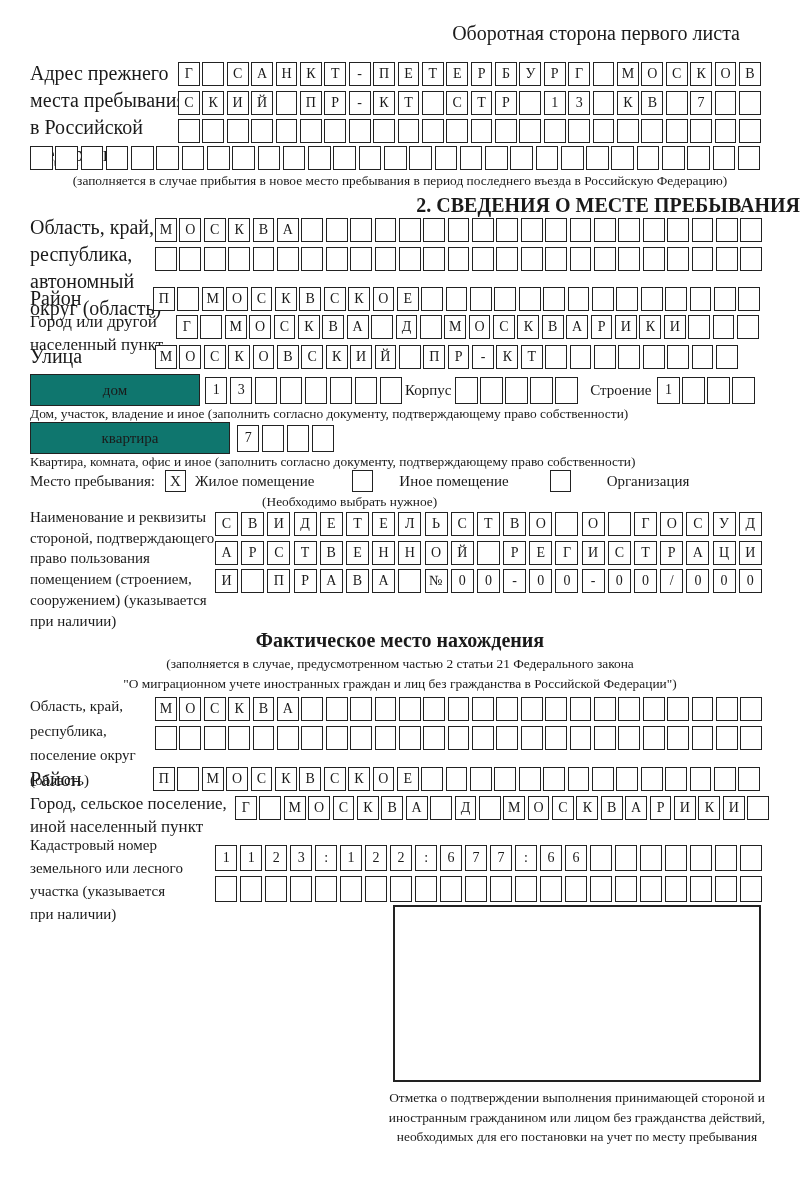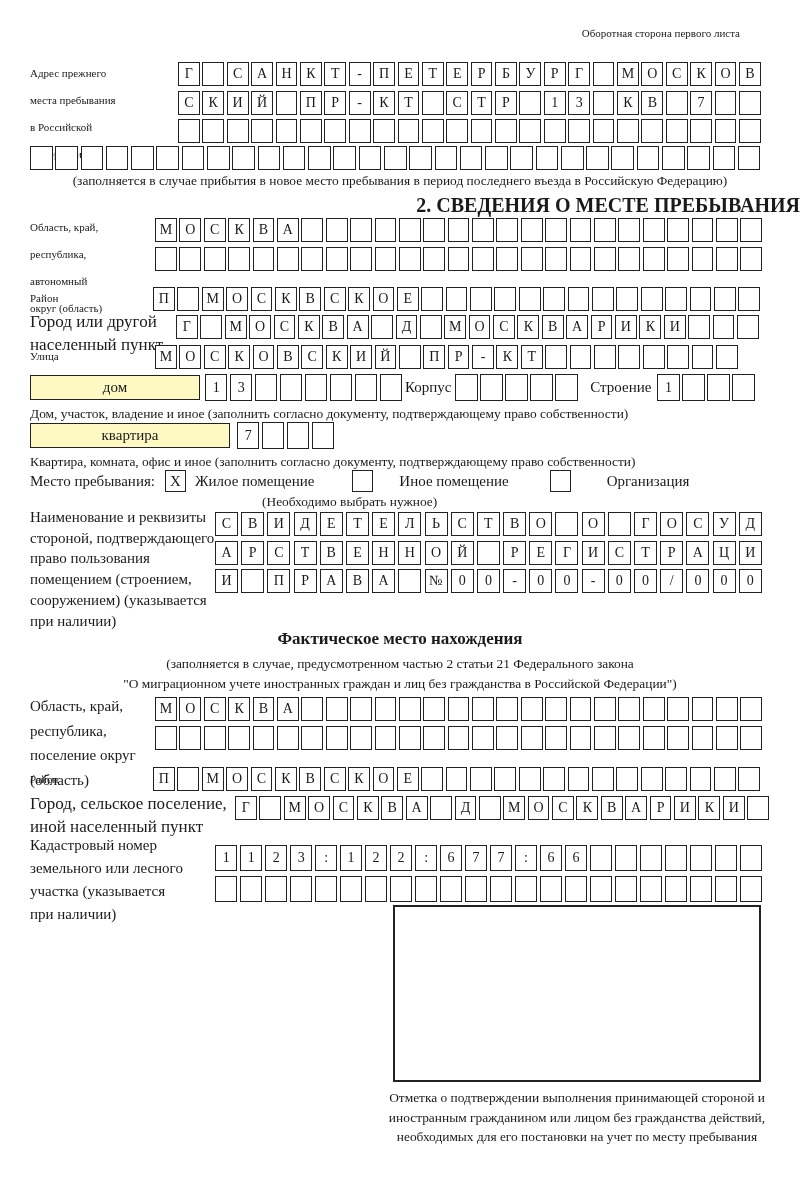--- a/index.html
+++ b/index.html
@@ -1,31 +1,31 @@
 <!DOCTYPE html>
 <html><head>
 <meta charset="utf-8">
 <style>
   html,body{margin:0;padding:0;background:#fff;}
   body{width:800px;height:1180px;position:relative;font-family:"Liberation Serif",serif;color:#1a1a1a;overflow:hidden;}
   .abs{position:absolute;}
-  .lbl{font-size:11px;line-height:27px;}
+  .lbl{font-size:20px;line-height:27px;}
   .lbl-tight{font-size:17px;line-height:23px;}
   .note{font-size:13.4px;}
   .center{text-align:center;width:800px;left:0;}
   .title{font-weight:bold;font-size:20px;text-align:right;}
   .cellrow{display:flex;}
   .cellcol .cellrow{margin-bottom:4.6px;}
   .cell{flex:none;box-sizing:border-box;width:21.8px;height:24px;border:1.6px solid #222;margin-right:2.6px;
         display:flex;align-items:center;justify-content:center;font-size:14px;background:#fff;}
   .row-wide .cell{width:22.6px;margin-right:2.7px;}
   .row-doc .cell{width:23px;margin-right:3.2px;}
   .row-kad .cell{width:22.4px;height:26px;margin-right:2.6px;}
   .row-h27 .cell{height:27px;width:22.4px;margin-right:2.6px;}
-  .bigbox{box-sizing:border-box;border:1.8px solid #222;height:25px;display:flex;align-items:center;justify-content:center;font-size:15px;background:#fef9c3;}
+  .bigbox{box-sizing:border-box;border:1.8px solid #222;height:32px;display:flex;align-items:center;justify-content:center;font-size:15px;background:#0f766e;}
   .inline-flex{display:flex;align-items:center;}
   .chk{flex:none;box-sizing:border-box;width:21px;height:22px;border:1.6px solid #222;display:flex;align-items:center;justify-content:center;font-size:15px;background:#fff;}
   .opt-label{font-size:15px;}
   .stamp-box{box-sizing:border-box;border:2px solid #222;background:#fff;}
   .caption{font-size:13.4px;line-height:19.5px;text-align:center;}
 </style>
 </head>
 <body>
 
 <div class="abs lbl" style="top:20px;right:60px;">Оборотная сторона первого листа</div>
@@ -427,21 +427,21 @@
       <span class="cell">-</span>
       <span class="cell">0</span>
       <span class="cell">0</span>
       <span class="cell">/</span>
       <span class="cell">0</span>
       <span class="cell">0</span>
       <span class="cell">0</span>
     </div>
 </div>
 
-<div class="abs center" style="top:629px;font-weight:bold;font-size:17px;">Фактическое место нахождения</div>
+<div class="abs center" style="top:629px;font-weight:bold;font-size:20px;">Фактическое место нахождения</div>
 <div class="abs note center" style="top:654px;line-height:20px;">
     <div>(заполняется в случае, предусмотренном частью 2 статьи 21 Федерального закона</div>
     <div>"О миграционном учете иностранных граждан и лиц без гражданства в Российской Федерации")</div>
   </div>
 
 <div class="abs" style="top:694px;left:30px;font-size:15px;line-height:24.5px;">
     <div>Область, край,</div>
     <div>республика,</div>
     <div>поселение округ</div>
     <div>(область)</div>

